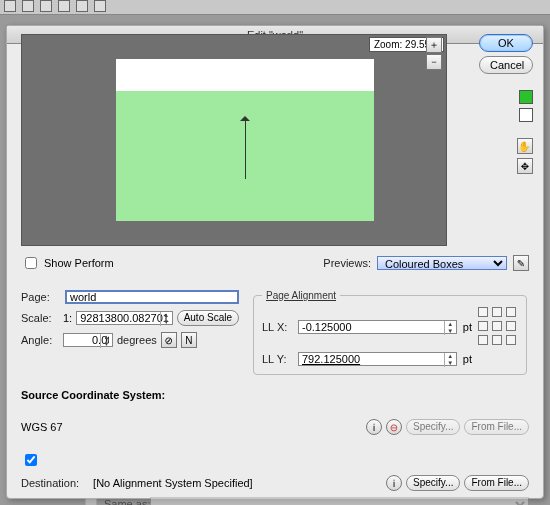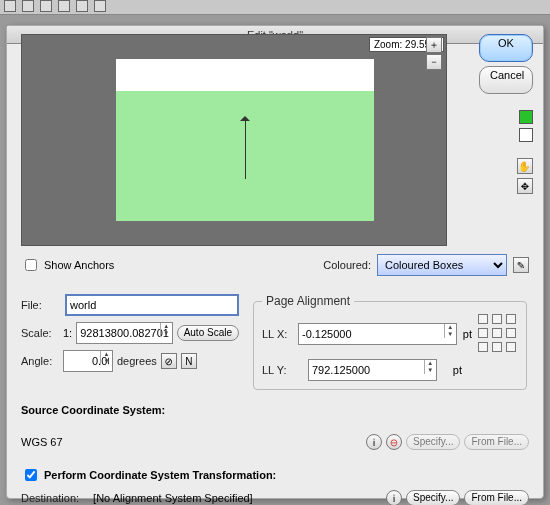--- a/index.html
+++ b/index.html
@@ -2,43 +2,43 @@
 <html><head>
 <meta charset="utf-8">
 <style>
   * { box-sizing: border-box; font-family: "Lucida Grande", Arial, sans-serif; }
   body { margin: 0; background: #9a9a9a; font-size: 11px; color: #000; width: 550px; height: 505px; overflow: hidden; }
   .toolbar { height: 15px; background: #c8c8c8; border-bottom: 1px solid #888; display: flex; gap: 6px; padding: 0 4px; }
   .toolbar span { width: 12px; height: 12px; border: 1px solid #666; background: #ddd; }
   .titlebar { height: 18px; background: linear-gradient(#e8e8e8,#d0d0d0); border-bottom:1px solid #888; text-align:center; line-height:18px; font-size:11px; color:#333;}
   .panel { position: absolute; left: 6px; top: 25px; right: 6px; bottom: 6px; background: #ececec; border:1px solid #aaa; border-radius:4px; box-shadow:2px 2px 6px rgba(0,0,0,.3);}
   .row { display:flex; align-items:center; }
-  .btn { background:linear-gradient(#fdfdfd,#e0e0e0); border:1px solid #888; border-radius:10px; padding:1px 10px; font-size:11px; height:28px; line-height:14px; text-align:center; cursor:default;}
+  .btn { background:linear-gradient(#fdfdfd,#e0e0e0); border:1px solid #888; border-radius:10px; padding:1px 10px; font-size:11px; height:18px; line-height:14px; text-align:center; cursor:default;}
   .btn.small { border-radius:8px; padding:0 6px; height:16px; font-size:10px;}
   .btn.primary { border-color:#3e6fbf; color:#000; box-shadow: inset 0 0 0 1px #9cf; background:linear-gradient(#dff1ff,#a8d4ff);}
   .sidebtns { position:absolute; right:10px; top:8px; width:58px; display:flex; flex-direction:column; gap:4px; align-items:flex-end;}
   .preview { position:absolute; left:14px; top:8px; width:426px; height:212px; background:#707070; border:1px solid #555;}
   .canvas { position:absolute; left:94px; top:24px; width:258px; height:162px; background:#fff; }
   .canvas .green { position:absolute; left:0; top:32px; right:0; bottom:0; background:#a0eaa0;}
   .arrow { position:absolute; left:50%; top:60px; width:1px; height:60px; background:#333;}
   .arrow::before { content:""; position:absolute; top:-8px; left:-5px; border:5px solid transparent; border-bottom-color:#333;}
   .zoombox { position:absolute; right:2px; top:2px; background:#fff; border:1px solid #555; font-size:10px; padding:1px 4px;}
   .toolcol { position:absolute; right:0; top:8px; width:18px; display:flex; flex-direction:column; gap:1px;}
   .toolcol.inner { right:-1px; top:0; }
   .iconbtn { width:16px; height:16px; border:1px solid #777; background:linear-gradient(#fafafa,#d8d8d8); display:flex; align-items:center; justify-content:center; font-size:10px;}
   .swatch { width:14px; height:14px; border:1px solid #555; }
   .below { position:absolute; left:14px; top:228px; right:14px;}
-  input[type=text], select { border:1px solid #888; background:#fff; font-size:11px; height:22px; padding:0 3px;}
+  input[type=text], select { border:1px solid #888; background:#fff; font-size:11px; height:14px; padding:0 3px;}
   .checkbox { display:flex; align-items:center; gap:4px;}
   .checkbox input { width:12px; height:12px;}
   .spin { position:relative; }
   .spin .arrows { position:absolute; right:1px; top:1px; width:12px; height:14px; border-left:1px solid #aaa; display:flex; flex-direction:column;}
   .spin .arrows span{ flex:1; font-size:6px; text-align:center; line-height:6px; color:#444;}
   fieldset { border:1px solid #bbb; border-radius:4px; padding:6px 8px 8px 8px; background:#ececec;}
-  legend { font-size:12px; padding:0 4px; color:#333;}
+  legend { font-size:10px; padding:0 4px; color:#333;text-decoration:underline;}
   .anchordots { display:inline-grid; grid-template-columns:repeat(3,12px); grid-template-rows:repeat(3,12px); gap:2px;}
   .anchordots span{ width:10px; height:10px; border:1px solid #777; background:#f5f5f5;}
   .label { color:#222; }
 </style>
 </head>
 <body>
 
 <div class="toolbar">
   <span></span>
     <span></span>
@@ -72,37 +72,37 @@
       <div class="iconbtn">＋</div>
       <div class="iconbtn">－</div>
     </div>
   </div>
 
   <div class="below">
 
     <div class="row" style="justify-content:space-between;">
       <label class="checkbox">
         <input type="checkbox" style="">
-        <span>Show Anchors</span>
+        <span>Show Perform</span>
       </label>
       <div class="row" style="gap:6px;">
-        <span class="label">Coloured:</span>
+        <span class="label">Previews:</span>
         <select style="width:130px; background:linear-gradient(#eef3ff,#bcd0ff); border-color:#5b7fc0;">
           <option>Coloured Boxes</option>
         </select>
         <div class="iconbtn">✎</div>
       </div>
     </div>
 
     <div style="height:18px"></div>
 
     <div class="row" style="align-items:flex-start; gap:12px;">
       <div style="flex:0 0 218px;">
         <div class="row" style="gap:6px; margin-bottom:6px;">
-          <span class="label" style="width:38px">File:</span>
+          <span class="label" style="width:38px">Page:</span>
           <input type="text" style="flex: 1 1 0%; border: 2px solid rgb(91, 127, 192);" value="world">
         </div>
         <div class="row" style="gap:4px; margin-bottom:6px;">
           <span class="label" style="width:38px">Scale:</span>
           <span>1:</span>
           <div class="spin" style="flex:1;"><input type="text" style="width: 100%;" value="92813800.082701"><div class="arrows">
                 <span>▲</span>
                 <span>▼</span>
               </div></div>
           <div class="btn small">Auto Scale</div>
@@ -133,23 +133,23 @@
               <span></span>
               <span></span>
               <span></span>
               <span></span>
               <span></span>
               <span></span>
               <span></span>
               <span></span>
           </div>
         </div>
-        <div class="row" style="gap:16px;">
+        <div class="row" style="gap:6px;">
           <span class="label" style="width:30px">LL Y:</span>
-          <div class="spin" style="flex:1;"><input type="text" style="width: 100%;" value="792.125000"><div class="arrows">
+          <div class="spin" style="flex:1;"><input type="text" style="width: 100%; text-decoration: underline;" value="792.125000"><div class="arrows">
                 <span>▲</span>
                 <span>▼</span>
               </div></div>
           <span>pt</span>
           <div style="width:40px"></div>
         </div>
       </fieldset>
     </div>
 
     <div style="height:14px"></div>
@@ -165,21 +165,20 @@
           <div class="btn small" style="opacity:.5;">From File...</div>
         </div>
       </div>
     </div>
 
     <div style="height:16px"></div>
 
     <div>
       <label class="checkbox" style="font-weight:bold;">
         <input type="checkbox" checked="" style="">
-        <span>Perform Coordinate System Transformation:</span>
       </label>
       <div class="row" style="gap:6px; margin-top:6px; justify-content:space-between;">
         <div class="row" style="gap:14px;">
           <span class="label">Destination:</span>
           <span>[No Alignment System Specified]</span>
         </div>
         <div class="row" style="gap:4px;">
           <div class="iconbtn" style="border-radius:8px;">ℹ</div>
           <div class="btn small">Specify...</div>
           <div class="btn small">From File...</div>

